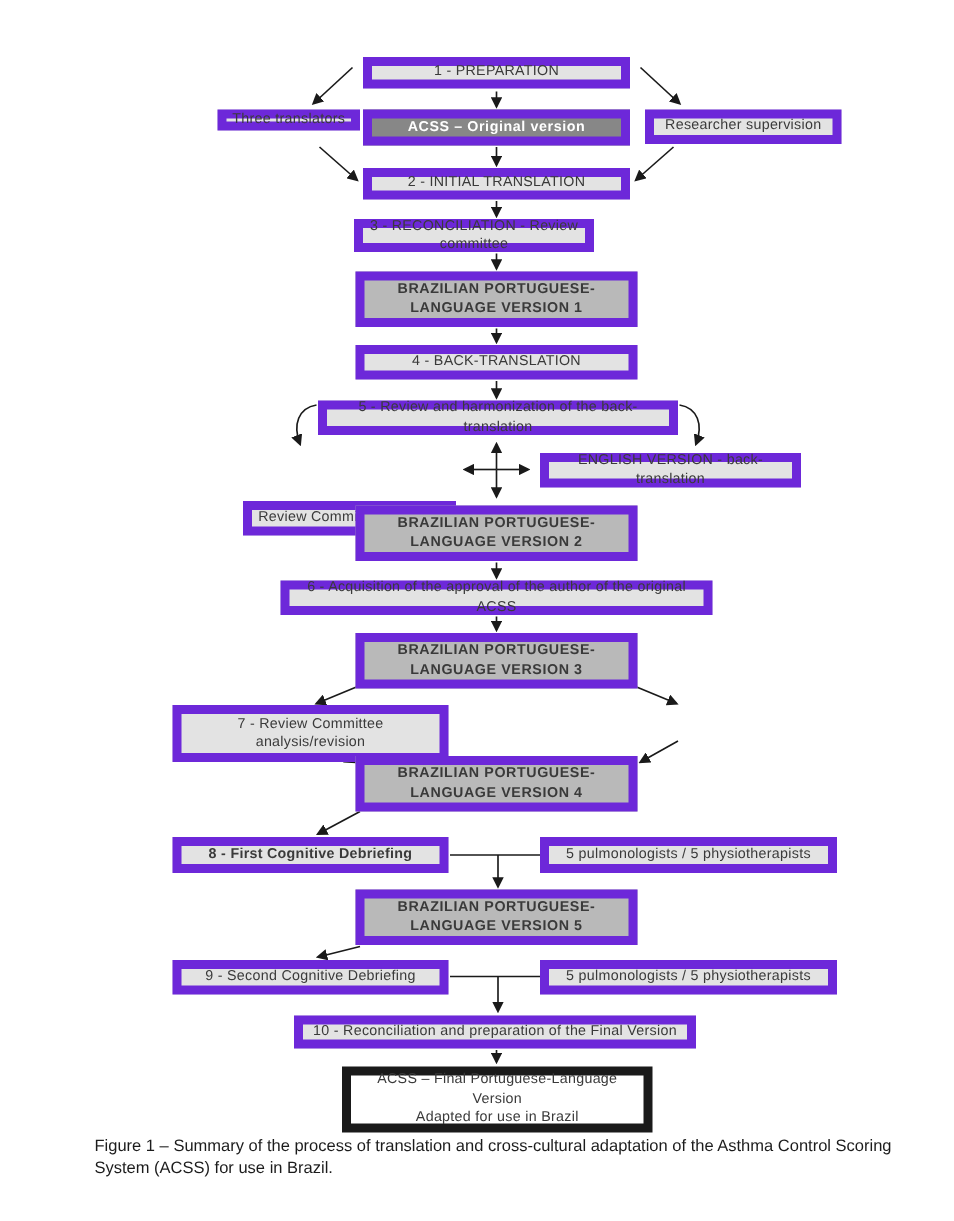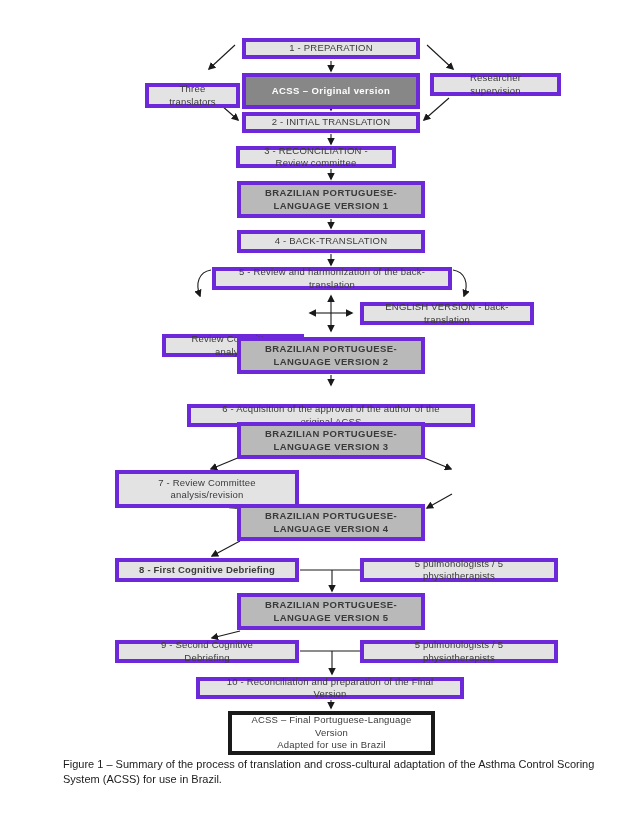--- a/index.html
+++ b/index.html
@@ -10,30 +10,30 @@
     font-family:"Liberation Sans", sans-serif;
     overflow:hidden;
   }
   .arrows{
     position:absolute;left:0;top:0;width:636px;height:814px;
     pointer-events:none;
   }
   .box{
     position:absolute;
     box-sizing:border-box;
-    border:4px solid #6d28d9;
+    border:6px solid #6d28d9;
     background:#e3e3e3;
     color:#3a3a3a;
     display:flex;align-items:center;justify-content:center;
     text-align:center;
     font-size:9.5px;
     letter-spacing:0.2px;
     line-height:1.3;
     white-space:pre-line;
-    padding:1px 19px;
+    padding:1px 2px;
   }
   .box.mid{background:#b9b9b9;font-weight:bold;letter-spacing:0.4px;}
   .box.dark{background:#878787;color:#ffffff;font-weight:bold;letter-spacing:0.4px;}
   .box.white{background:#ffffff;border-color:#1a1a1a;}
   .caption{
     position:absolute;
     left:63px;top:757px;width:548px;
     font-size:11px;line-height:1.35;color:#1c1c1c;
     text-align:left;
   }
@@ -92,42 +92,42 @@
 
       <line x1="300" y1="651" x2="360" y2="651"></line>
       <line x1="332" y1="651" x2="332" y2="674" marker-end="url(#ah)"></line>
 
       <line x1="331" y1="700" x2="331" y2="708" marker-end="url(#ah)"></line>
     </g>
   </svg>
 
   <div class="box" style="left:242px;top:38px;width:178px;height:21px;">1 - PREPARATION</div>
 
-  <div class="box" style="left:145px;top:83px;width:95px;height:25px;">Three translators</div>
-  <div class="box dark" style="left:242px;top:73px;width:178px;height:36px;">ACSS – Original version</div>
+  <div class="box" style="left:145px;top:73px;width:95px;height:14px;">Three translators</div>
+  <div class="box dark" style="left:242px;top:73px;width:178px;height:24px;">ACSS – Original version</div>
   <div class="box" style="left:430px;top:73px;width:131px;height:23px;">Researcher supervision</div>
 
   <div class="box" style="left:242px;top:112px;width:178px;height:21px;">2 - INITIAL TRANSLATION</div>
 
   <div class="box" style="left:236px;top:146px;width:160px;height:22px;">3 - RECONCILIATION - Review committee</div>
 
   <div class="box mid" style="left:237px;top:181px;width:188px;height:37px;">BRAZILIAN PORTUGUESE-
 LANGUAGE VERSION 1</div>
 
   <div class="box" style="left:237px;top:230px;width:188px;height:23px;">4 - BACK-TRANSLATION</div>
 
   <div class="box" style="left:212px;top:267px;width:240px;height:23px;">5 - Review and harmonization of the back-translation</div>
 
   <div class="box" style="left:162px;top:302px;width:142px;height:23px;margin-top:32px;">Review Committee analysis</div>
   <div class="box" style="left:360px;top:302px;width:174px;height:23px;">ENGLISH VERSION - back-translation</div>
 
   <div class="box mid" style="left:237px;top:337px;width:188px;height:37px;">BRAZILIAN PORTUGUESE-
 LANGUAGE VERSION 2</div>
 
-  <div class="box" style="left:187px;top:387px;width:288px;height:23px;margin-top:17px;">6 - Acquisition of the approval of the author of the original ACSS</div>
+  <div class="box" style="left:187px;top:387px;width:288px;height:23px;">6 - Acquisition of the approval of the author of the original ACSS</div>
 
   <div class="box mid" style="left:237px;top:422px;width:188px;height:37px;">BRAZILIAN PORTUGUESE-
 LANGUAGE VERSION 3</div>
 
   <div class="box" style="left:115px;top:470px;width:184px;height:38px;">7 - Review Committee analysis/revision</div>
 
   <div class="box mid" style="left:237px;top:504px;width:188px;height:37px;">BRAZILIAN PORTUGUESE-
 LANGUAGE VERSION 4</div>
 
   <div class="box" style="left:115px;top:558px;width:184px;height:24px;font-weight:bold;">8 - First Cognitive Debriefing</div>

